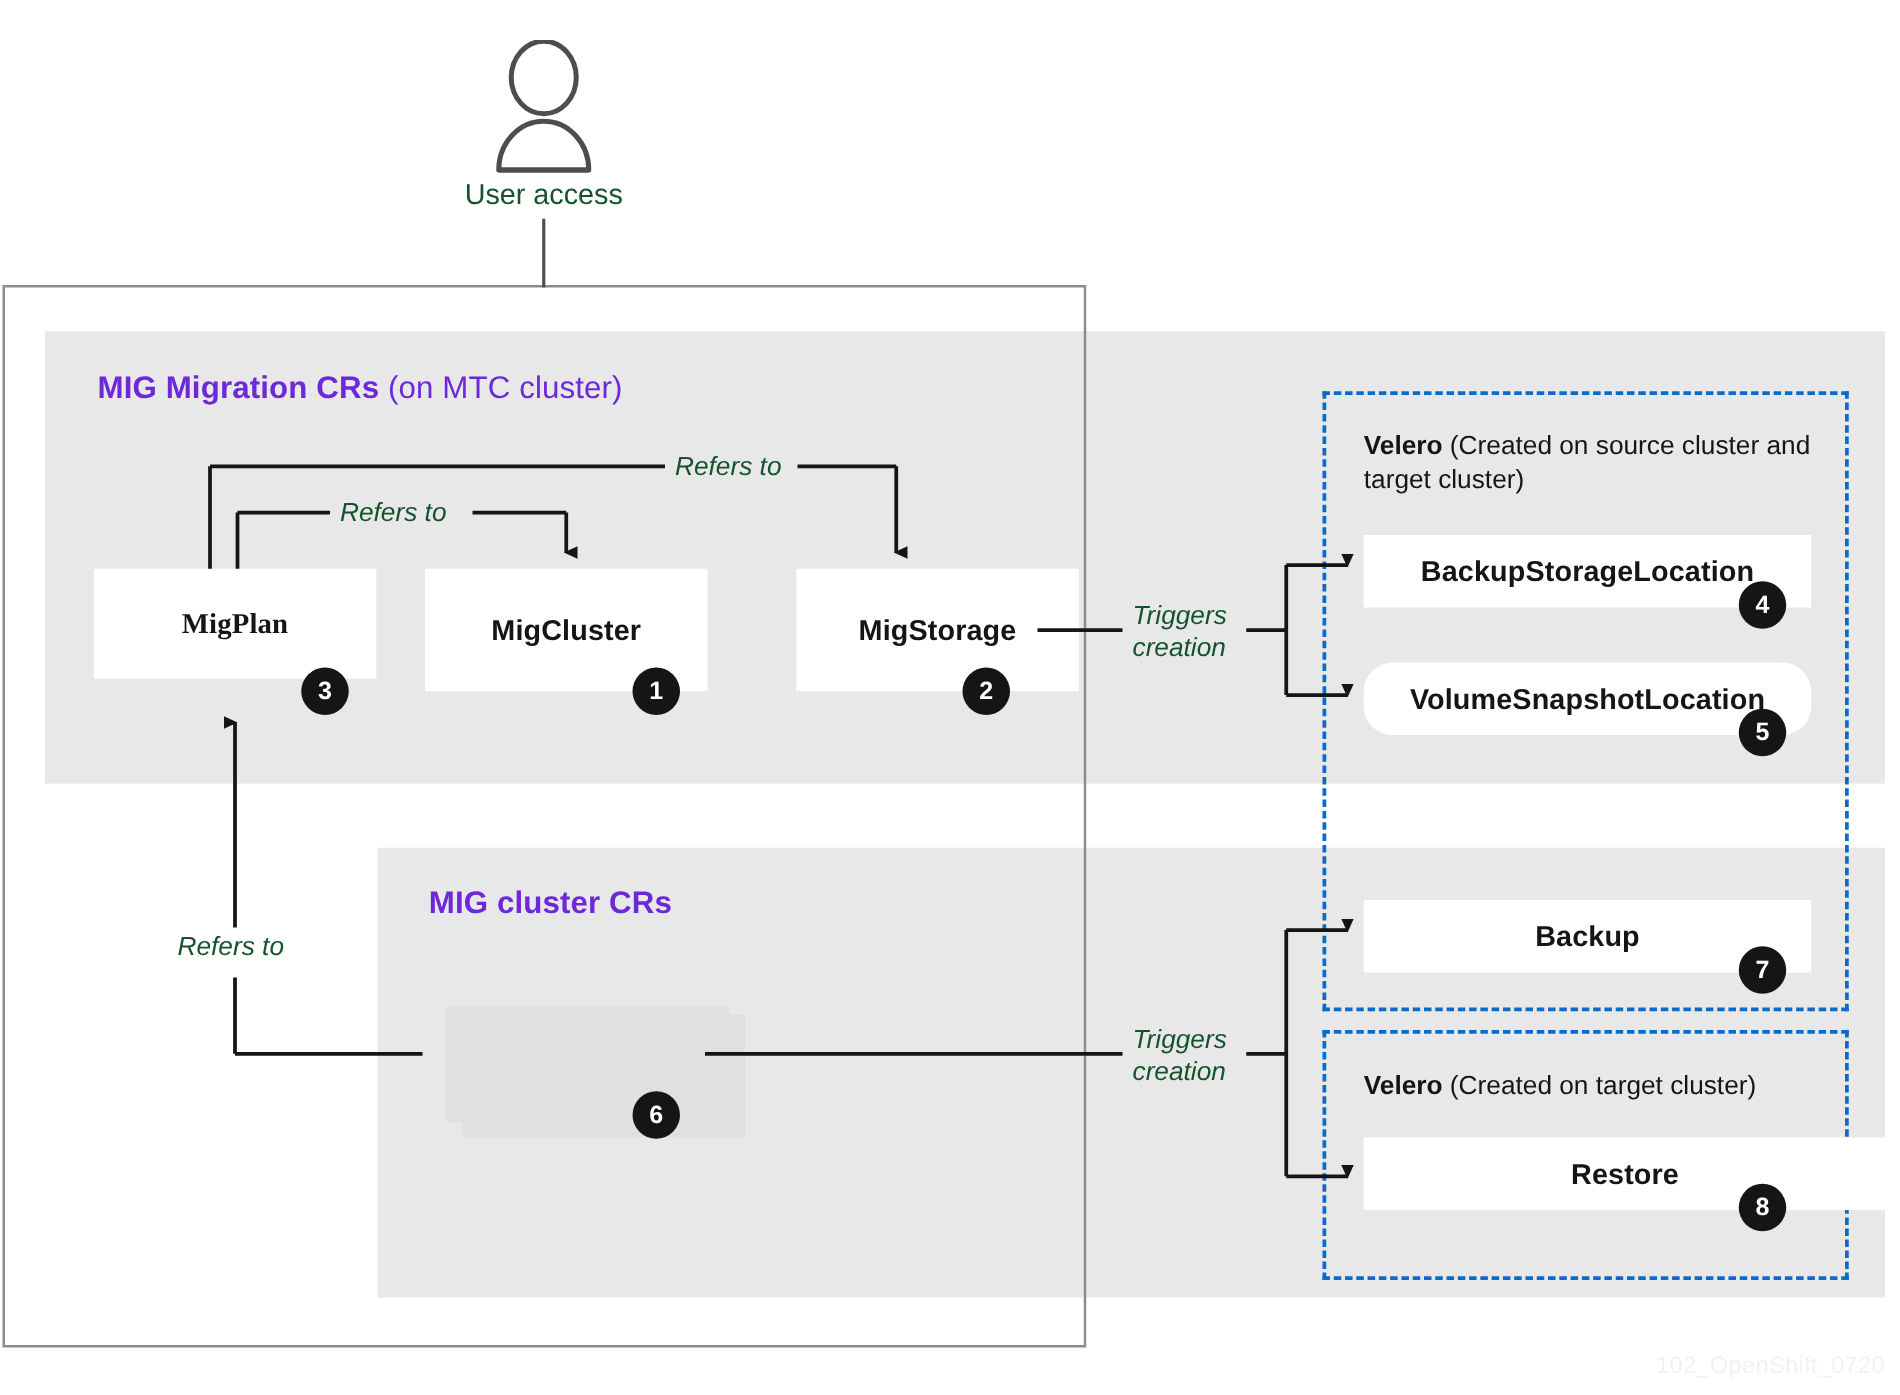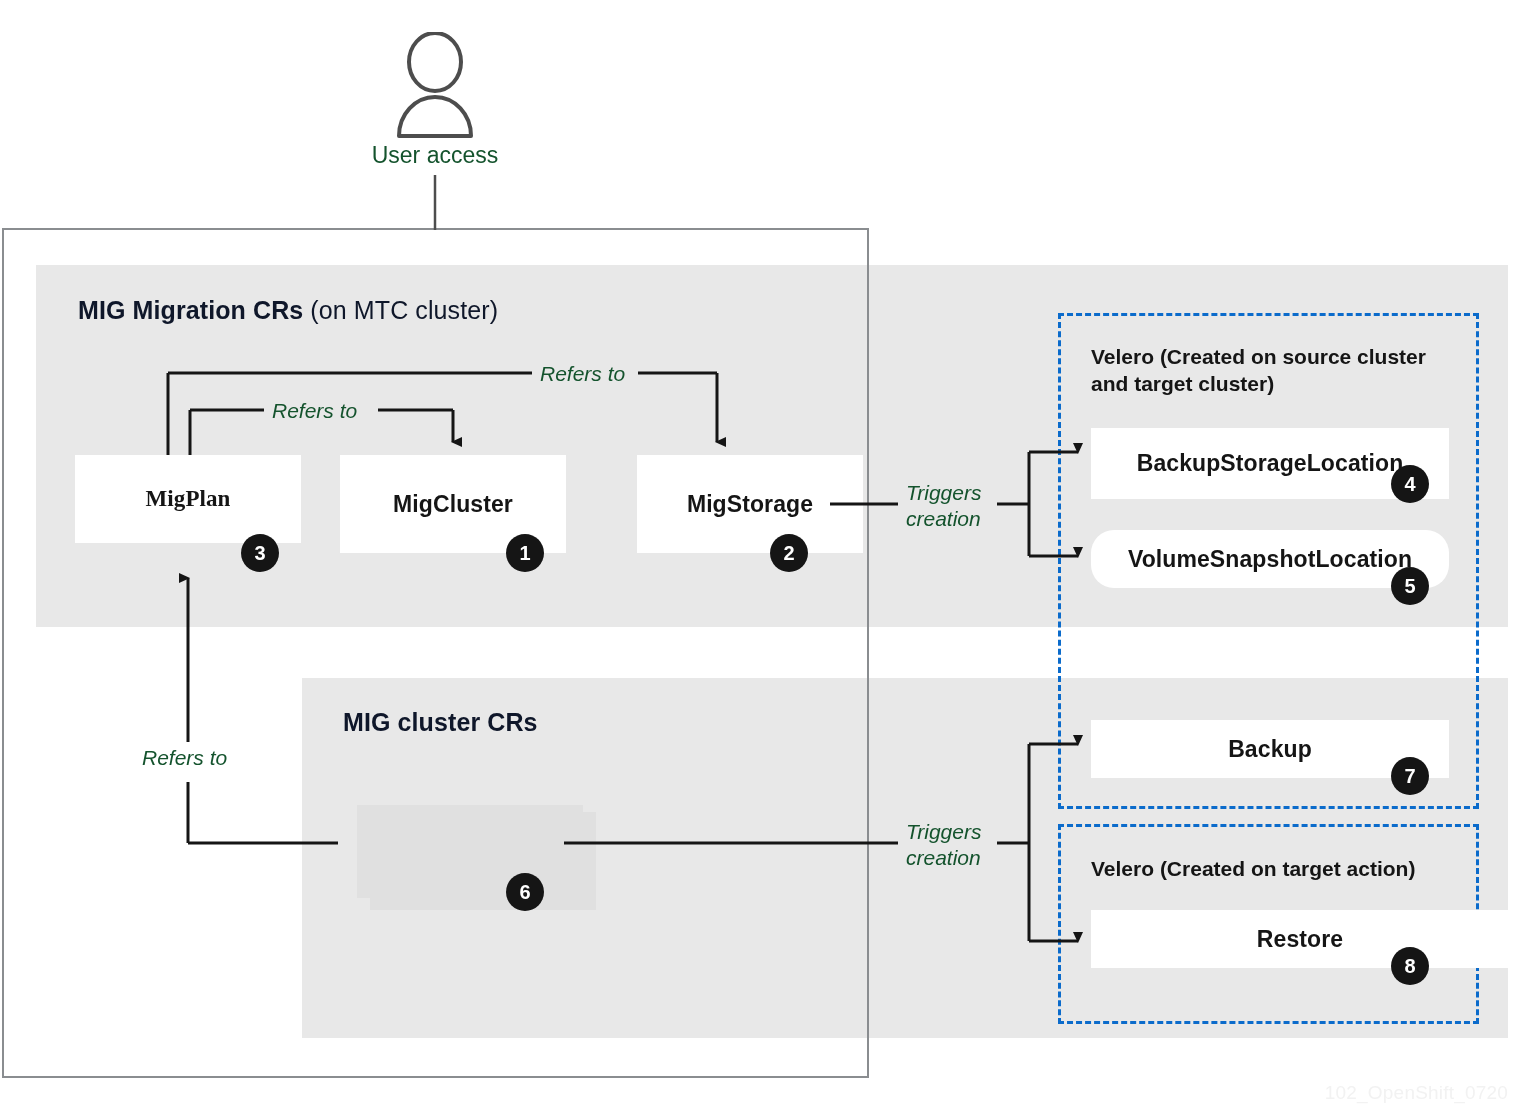--- a/index.html
+++ b/index.html
@@ -33,37 +33,37 @@
     background: transparent;
     z-index: 6;
   }
 
   
   .panel-title {
     position: absolute;
     font-size: 25px;
     line-height: 1.18;
     letter-spacing: 0.1px;
-    color: #0f172a;
+    color: #6d28d9;
     z-index: 7;
     white-space: nowrap;
   }
   .panel-title b { font-weight: 700; }
   .panel-title span.light { font-weight: 400; }
 
   .velero-title {
     position: absolute;
     font-size: 21px;
     line-height: 1.28;
     color: #151515;
     z-index: 7;
     width: 370px;
   }
   .velero-title b { font-weight: 700; }
-  .velero-title span.light { font-weight: 700; }
+  .velero-title span.light { font-weight: 400; }
 
   .user-label {
     position: absolute;
     font-size: 23px;
     font-weight: 400;
     color: #14532d;
     text-align: center;
     white-space: nowrap;
     z-index: 7;
   }
@@ -186,21 +186,21 @@
   </div>
 
   <div class="dashed-region" style="left:1058px; top:313px; width:421px; height:496px;"></div>
   <div class="dashed-region" style="left:1058px; top:824px; width:421px; height:200px;"></div>
 
   <div class="velero-title" style="left:1091px; top:344px;">
     <b>Velero</b><span class="light"> (Created on source cluster and target cluster)</span>
   </div>
 
   <div class="velero-title" style="left:1091px; top:856px;">
-    <b>Velero</b><span class="light"> (Created on target action)</span>
+    <b>Velero</b><span class="light"> (Created on target cluster)</span>
   </div>
 
   <div class="stack-shadow" style="left:370px; top:812px; width:226px; height:98px;"></div>
   <div class="stack-shadow" style="left:357px; top:805px; width:226px; height:93px;"></div>
 
   <div class="node" style="left:75px; top:455px; width:226px; height:88px;font-family:Liberation Serif, serif;">
     <span class="node-label">MigPlan</span>
   </div>
   <div class="badge" style="left:241px; top:534px;">
       <span>3</span>
@@ -217,21 +217,21 @@
     <span class="node-label">MigStorage</span>
   </div>
   <div class="badge" style="left:770px; top:534px;">
       <span>2</span>
     </div>
 
   <div class="badge" style="left:506px; top:873px;">
       <span>6</span>
     </div>
 
-  <div class="node velero-node" style="left:1091px; top:428px; width:358px; height:71px;">
+  <div class="node velero-node" style="left:1091px; top:428px; width:358px; height:58px;">
     <span class="node-label">BackupStorageLocation</span>
   </div>
   <div class="badge" style="left:1391px; top:465px;">
       <span>4</span>
     </div>
 
   <div class="node velero-node" style="left:1091px; top:530px; width:358px; height:58px;border-radius:23px;">
     <span class="node-label">VolumeSnapshotLocation</span>
   </div>
   <div class="badge" style="left:1391px; top:567px;">

